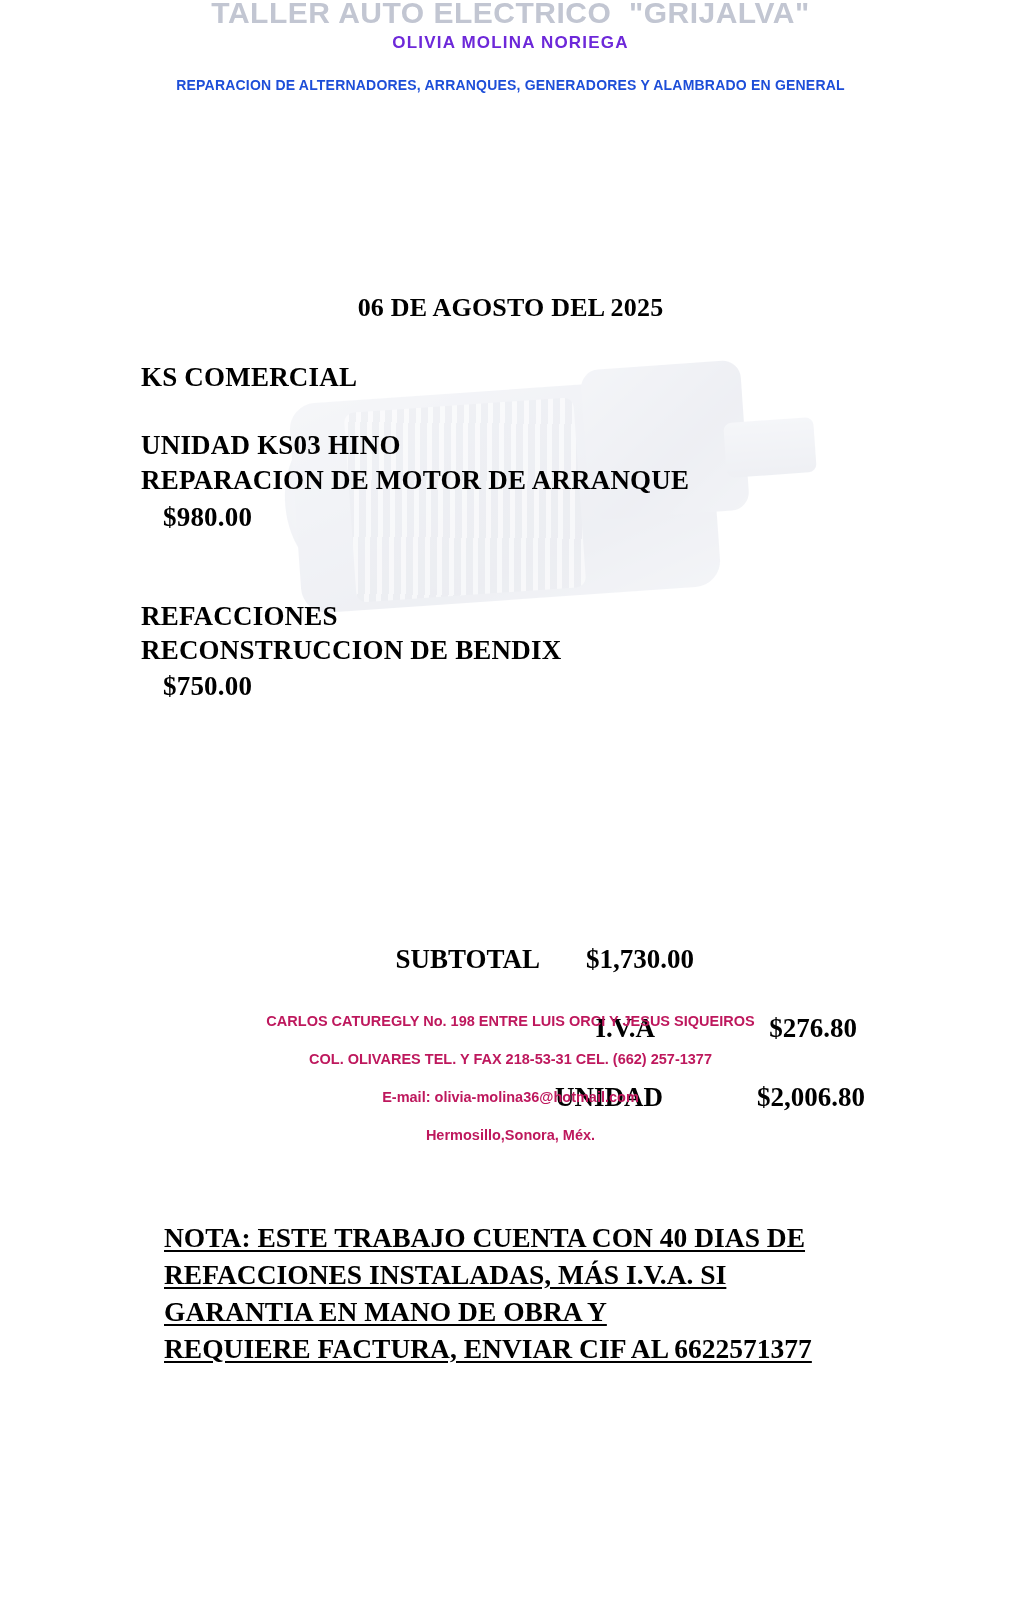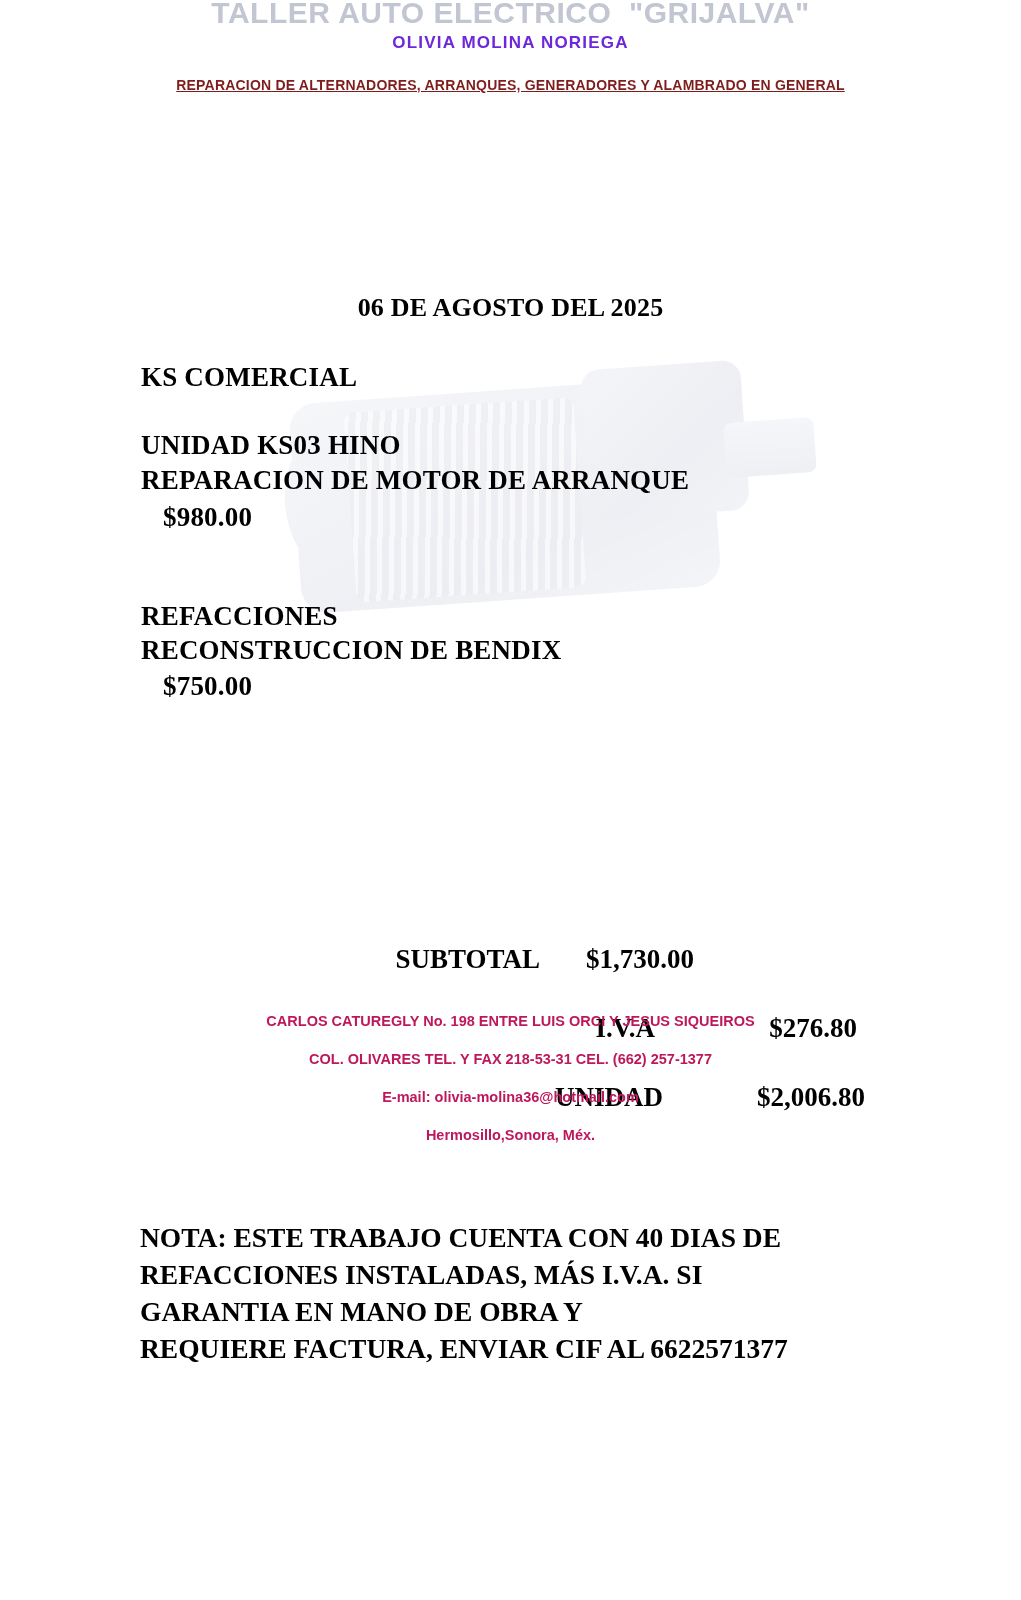--- a/index.html
+++ b/index.html
@@ -39,23 +39,22 @@
     font-size: 17px;
     letter-spacing: 1.2px;
     color: #6d28d9;
     margin-top: 3px;
   }
   .lh-desc {
     font-family: "Liberation Sans", sans-serif;
     font-weight: bold;
     font-size: 14px;
     letter-spacing: 0.2px;
-    color: #7f1d1d;
+    color: #1d4ed8;
     margin-top: 24px;
-    text-decoration: underline;
   }
 
   
   .watermark {
     position: absolute;
     left: 255px;
     top: 270px;
     width: 600px;
     height: 440px;
     opacity: 0.22;
@@ -185,25 +184,27 @@
     position: absolute;
     left: 140px;
     top: 1219px;
     width: 760px;
   }
   .nota-line {
     font-family: "Liberation Serif", serif;
     font-weight: bold;
     font-size: 27.5px;
     color: #000;
+    text-decoration: underline;
     text-underline-offset: 3px;
     line-height: 37px;
     white-space: pre;
     display: block;
     width: fit-content;
+    margin-left: 24px;
   }
 </style>
 </head>
 <body>
 
 <div class="watermark">
   <div class="wm-ring"></div>
   <div class="wm-body"></div>
   <div class="wm-fins"></div>
   <div class="wm-body2"></div>

